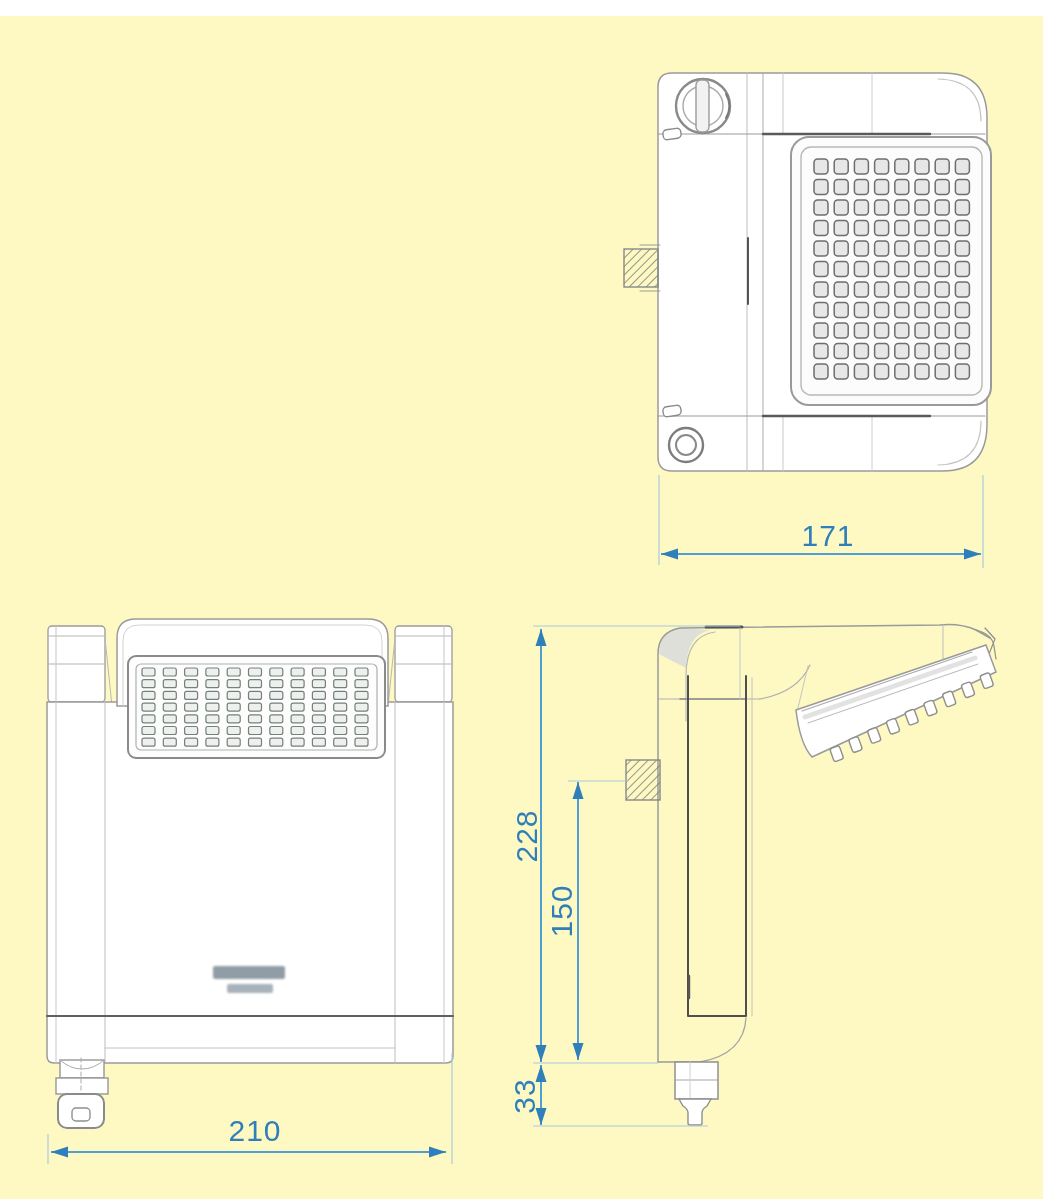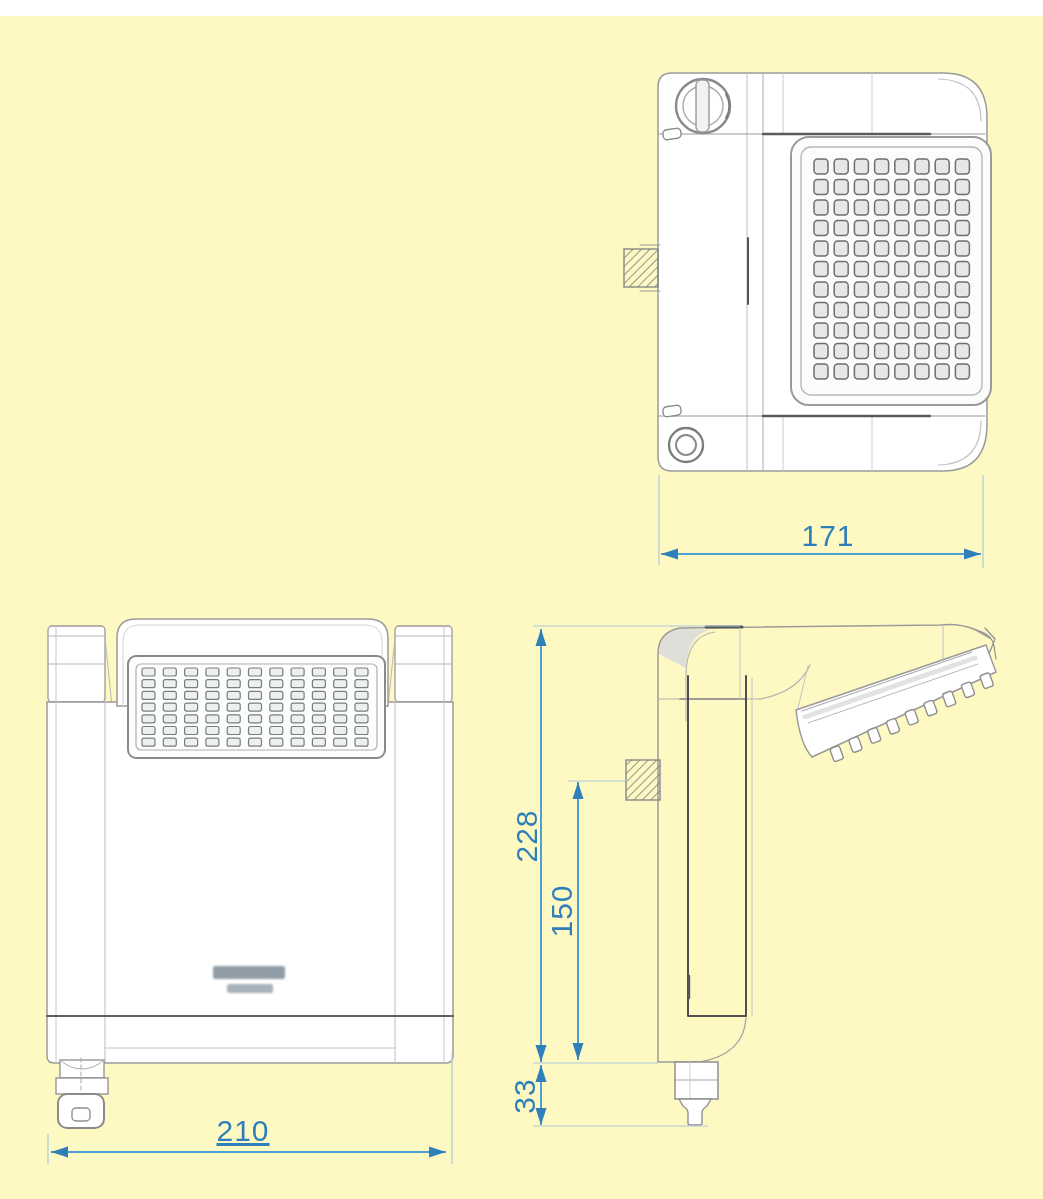--- a/index.html
+++ b/index.html
@@ -358,18 +358,18 @@
       <polygon points="541,1046 535.5,1029 546.5,1029"></polygon>
       <polygon points="578,766 572.5,783 583.5,783"></polygon>
       <polygon points="578,1044 572.5,1027 583.5,1027"></polygon>
       <polygon points="541,1049 535.5,1066 546.5,1066"></polygon>
       <polygon points="541,1109 535.5,1092 546.5,1092"></polygon>
     </g>
   </g>
 </svg>
 
 <div class="dim-label" style="left:793px;top:505px;">171</div>
-<div class="dim-label" style="left:208px;top:1100px;text-decoration:underline;">210</div>
+<div class="dim-label" style="left:220px;top:1100px;">210</div>
 <div class="dim-label rot" style="left:492px;top:805px;">228</div>
 <div class="dim-label rot" style="left:527px;top:880px;">150</div>
 <div class="dim-label rot" style="left:490px;top:1065px;">33</div>
 
 </div>
 
 </body></html>

